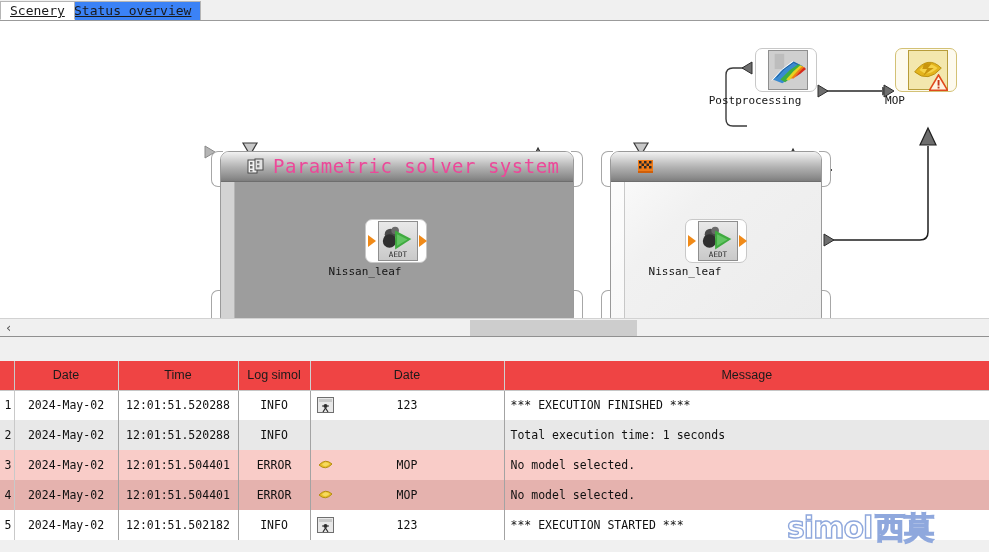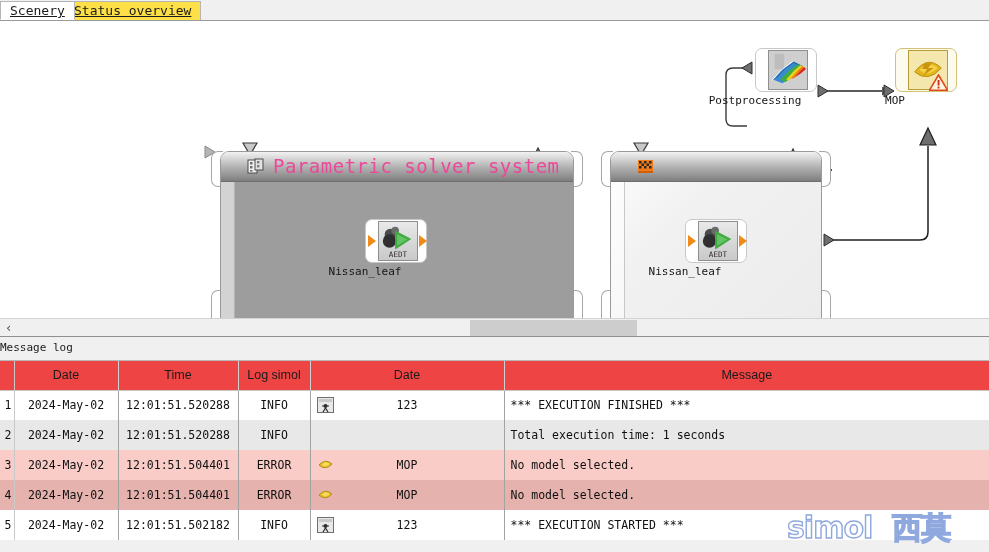--- a/index.html
+++ b/index.html
@@ -32,21 +32,21 @@
   .tab.active {
     background: #ffffff;
     border-left: 1px solid #b5b5b5;
     border-right: 1px solid #b5b5b5;
     border-top: 1px solid #b5b5b5;
     border-bottom: 1px solid #ffffff;
     left: 0;
     z-index: 3;
   }
   .tab.inactive {
-    background: #fde047;
+    background: #3b82f6;
     border-left: 1px solid #b5b5b5;
     border-right: 1px solid #b5b5b5;
     border-top: 1px solid #b5b5b5;
     left: 64px;
     z-index: 2;
   }
 
   
   .canvas {
     position: absolute; top: 21px; left: 0;
@@ -238,21 +238,21 @@
     font-family: "DejaVu Sans", sans-serif;
     font-size: 30px;
     font-weight: bold;
     color: transparent;
     -webkit-text-stroke: 1.4px #8fa8dd;
     letter-spacing: -1px;
     white-space: nowrap;
     pointer-events: none;
     user-select: none;
   }
-  .wm-cn { font-family: "DejaVu Sans", sans-serif; margin-left: 20px; }
+  .wm-cn { font-family: "DejaVu Sans", sans-serif; margin-left: 3px; }
 </style>
 </head>
 <body>
 
 <div id="app">
 
   <div class="tabbar">
     <div class="tab active">
       <span>Scenery</span>
     </div>
@@ -428,21 +428,20 @@
     </div>
 
   </div>
 
   <div class="hscroll">
     <div class="arrow-left">‹</div>
     <div class="thumb"></div>
   </div>
 
   <div class="logwrap">
-    <div class="logtitle">Message log</div>
 
     <table class="log">
       <colgroup>
         <col style="width:14px">
           <col style="width:104px">
           <col style="width:120px">
         <col style="width:72px">
           <col style="width:194px">
           <col>
       </colgroup>

